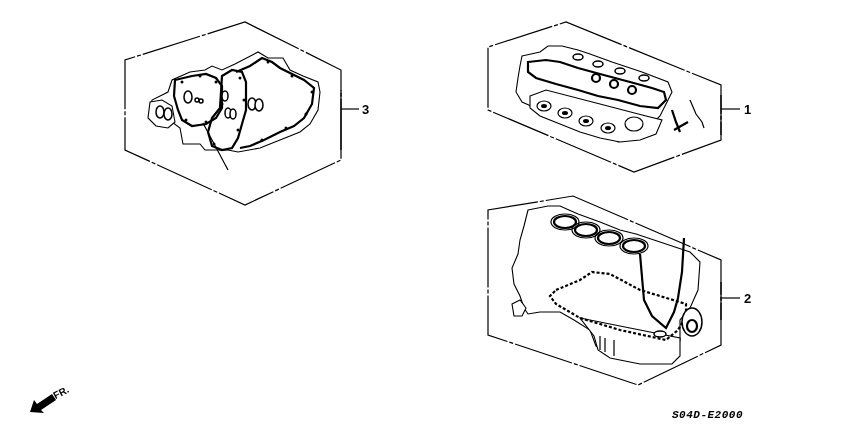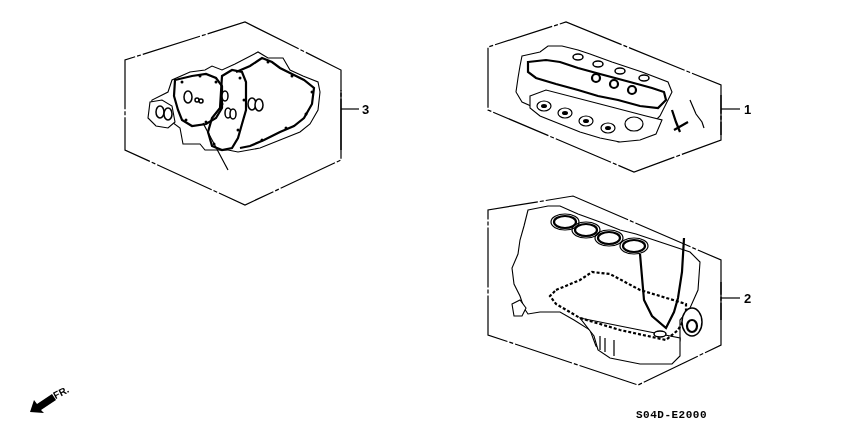--- a/index.html
+++ b/index.html
@@ -159,13 +159,13 @@
     <polygon fill="#000" points="30,412 34,400 37,404 52,394 56,400 41,410 44,413"></polygon>
   </g>
 </svg>
 
 <div class="callout-label" style="left:362px; top:103px;">3</div>
 <div class="callout-label" style="left:744px; top:103px;">1</div>
 <div class="callout-label" style="left:744px; top:292px;">2</div>
 
 <div class="fr-label" style="left:53px; top:387px;">FR.</div>
 
-<div class="code-label" style="left:636px; top:409px;">S04D-E2000</div>
+<div class="code-label" style="left:672px; top:409px;font-style:italic;">S04D-E2000</div>
 
 </body></html>

